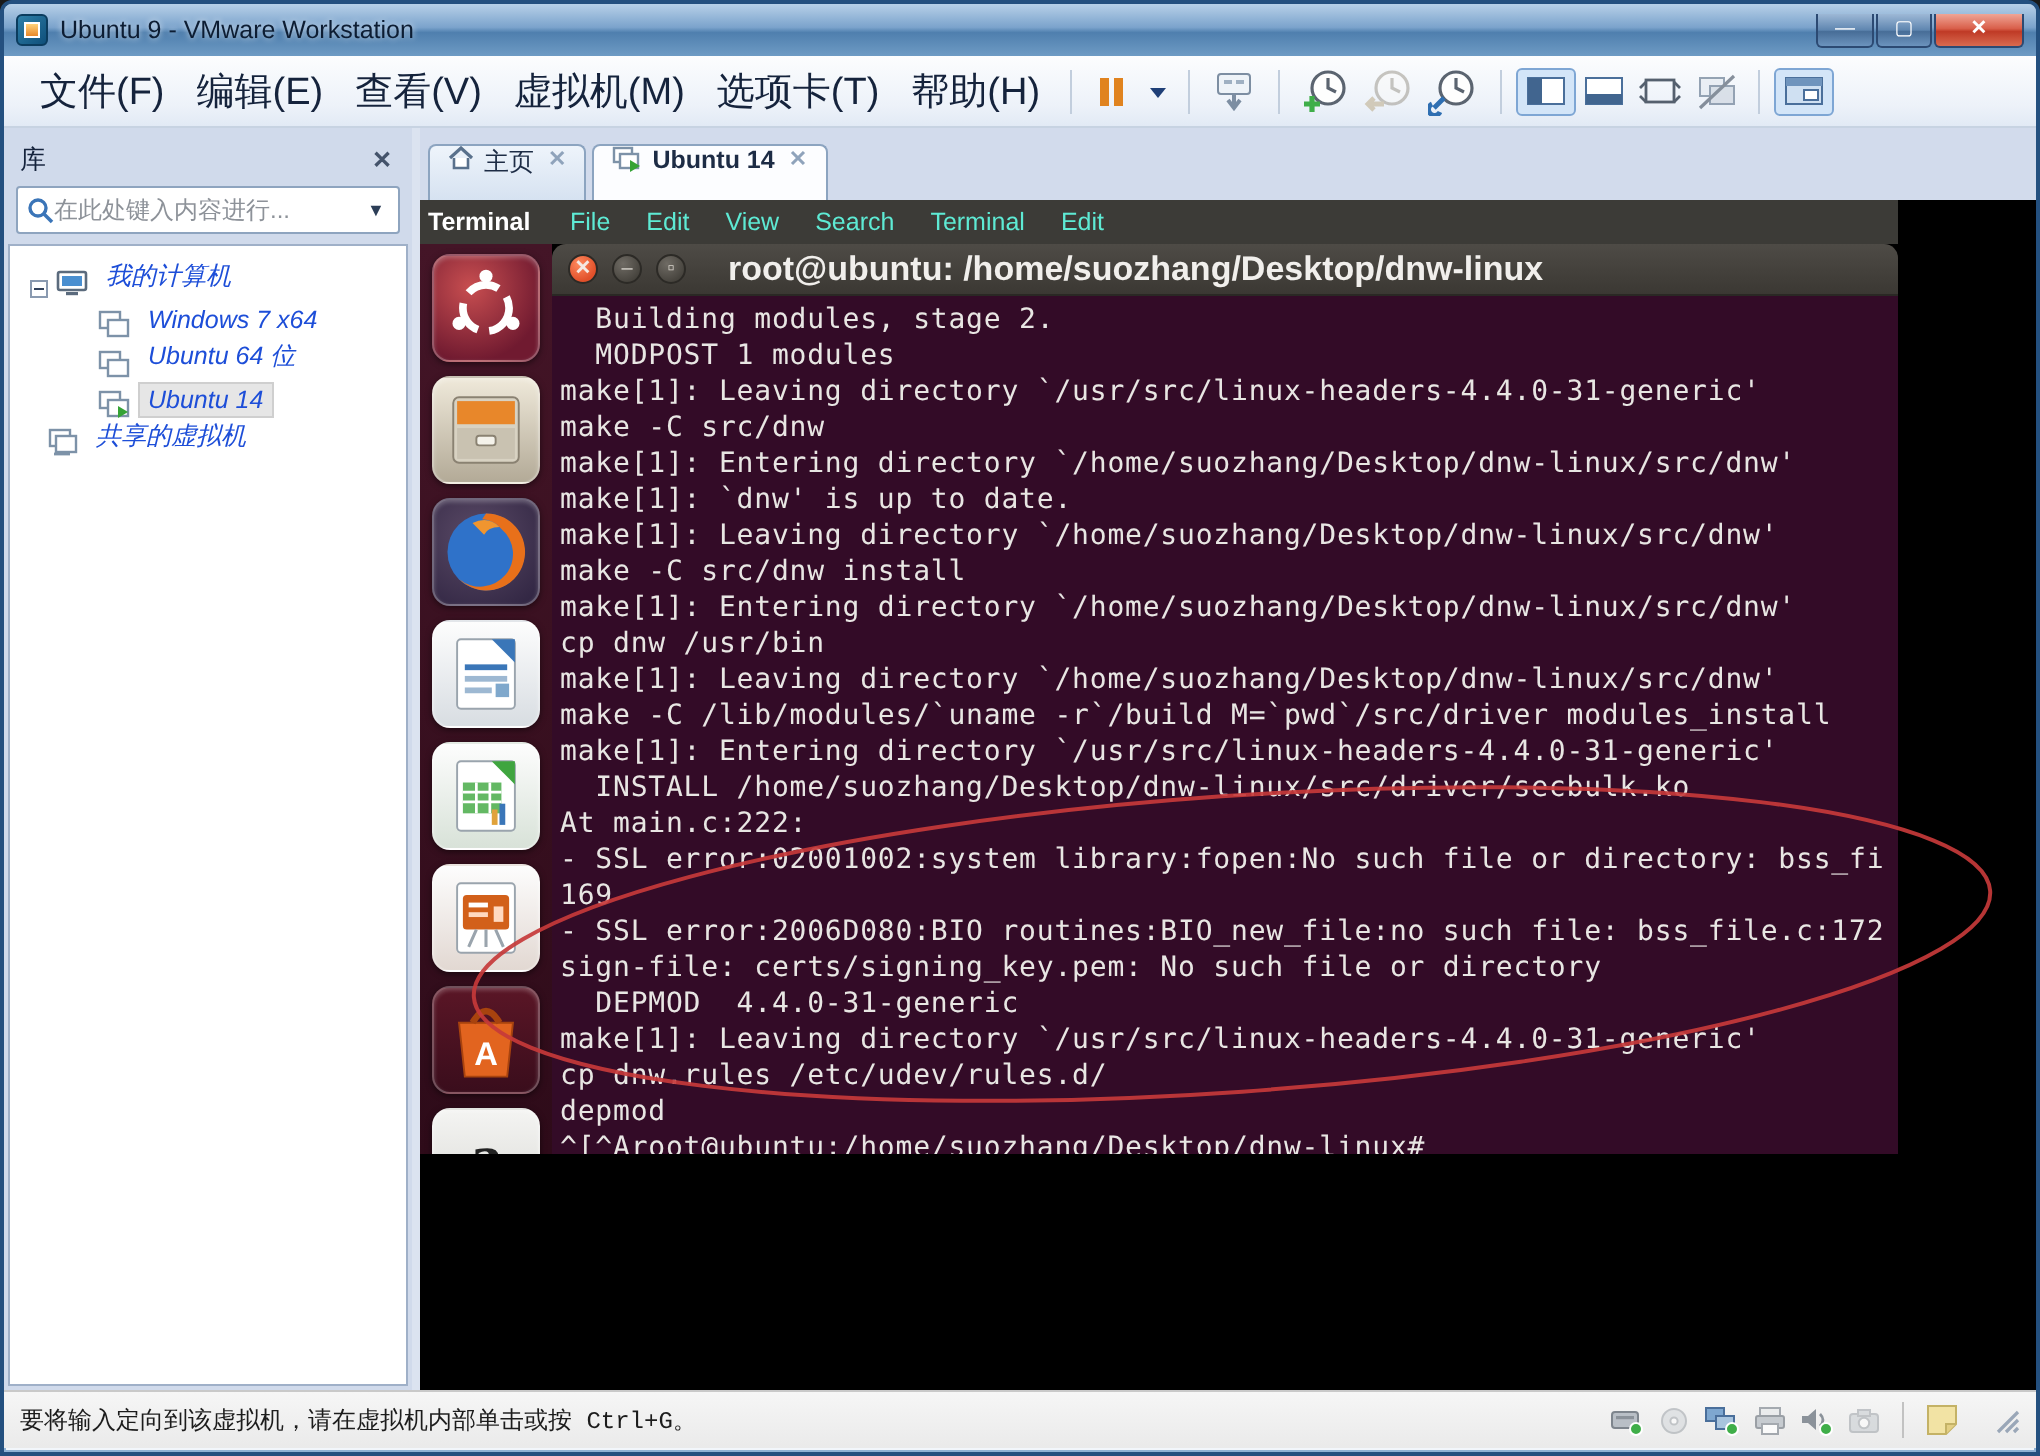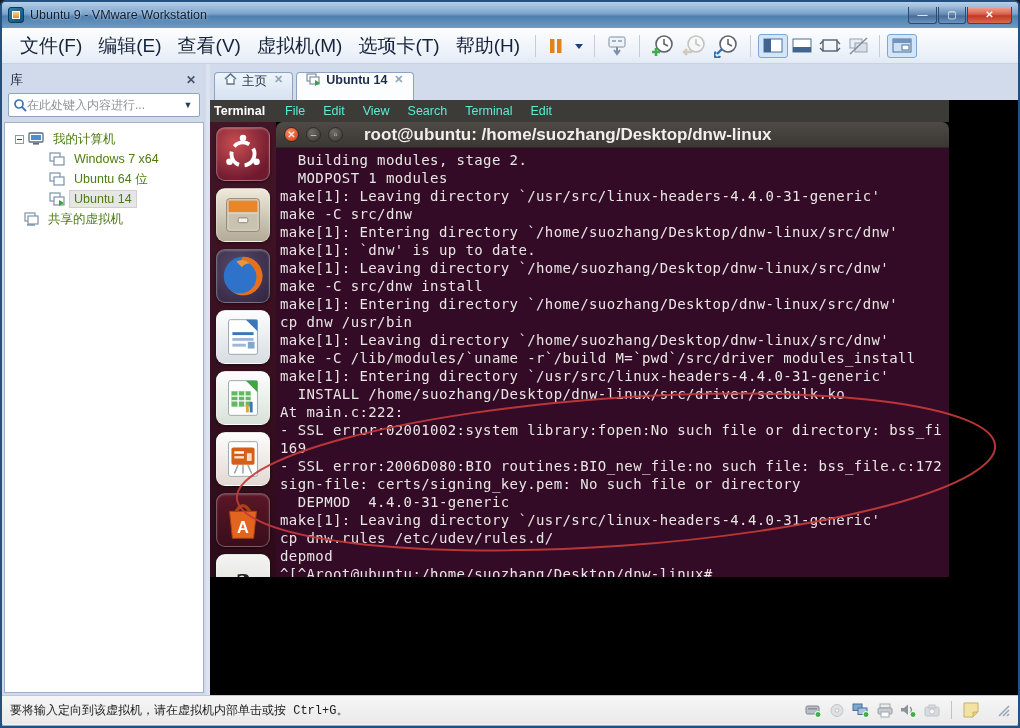--- a/index.html
+++ b/index.html
@@ -44,21 +44,21 @@
   .sidebar-title{ font-size:13px; color:#15233c; }
   .panel-close{ margin-left:auto; color:#44536b; font-size:12px; font-weight:bold; cursor:pointer; padding:0 2px;}
   .search-row{ height:32px; padding:3px 6px 5px; }
   .searchbox{ height:24px; background:#fff; border:1px solid #8ea4bf; border-radius:2px;
     display:flex; align-items:center; padding:0 4px; }
   .searchbox input{ flex:1; border:none; outline:none; font-size:12px; color:#333; min-width:0;
     font-family:"Liberation Sans",sans-serif;}
   .searchbox input::placeholder{ color:#8d9299; }
   .search-drop{ width:14px; color:#2c3e57; font-size:9px; text-align:center; cursor:pointer;}
   .tree{ flex:1; background:#fff; border:1px solid #9fb0c8; margin:0 2px 2px; padding:6px 4px; overflow:hidden;}
-  .trow{ display:flex; align-items:center; height:20px; font-size:12.5px; color:#4d7c0f; cursor:pointer; white-space:nowrap;}
+  .trow{ display:flex; align-items:flex-end; height:20px; font-size:12.5px; color:#1d4ed8; cursor:pointer; white-space:nowrap;font-style:italic;}
   .trow .gap{ display:inline-block; }
   .trow.sel .lbl{ background:#e6e6e6; border:1px solid #cfcfcf; }
   .trow .lbl{ padding:1px 4px; border:1px solid transparent;}
   .expander{ width:9px; height:9px; border:1px solid #8a9ab0; background:#fff; position:relative; margin:0 4px 0 6px;}
   .expander::before{ content:""; position:absolute; left:1px; right:1px; top:3px; height:1px; background:#33425c;}
   .ticon{ margin-right:4px; flex:0 0 auto;}
 
   
   .main{ flex:1; display:flex; flex-direction:column; border-left:4px solid #dbe3f0; }
   .tabbar{ height:36px; background:#d2dbec; display:flex; align-items:flex-end; padding:0 4px; }

